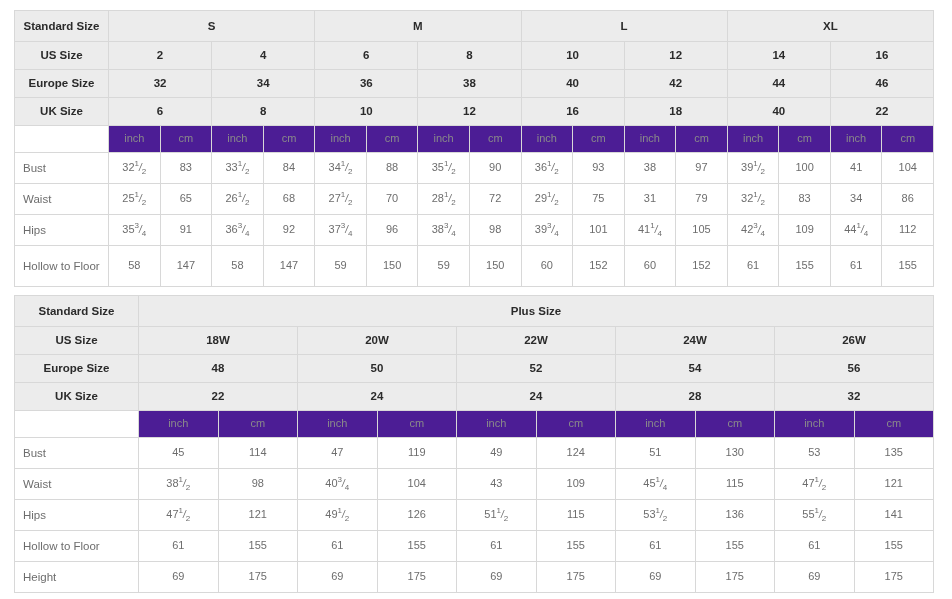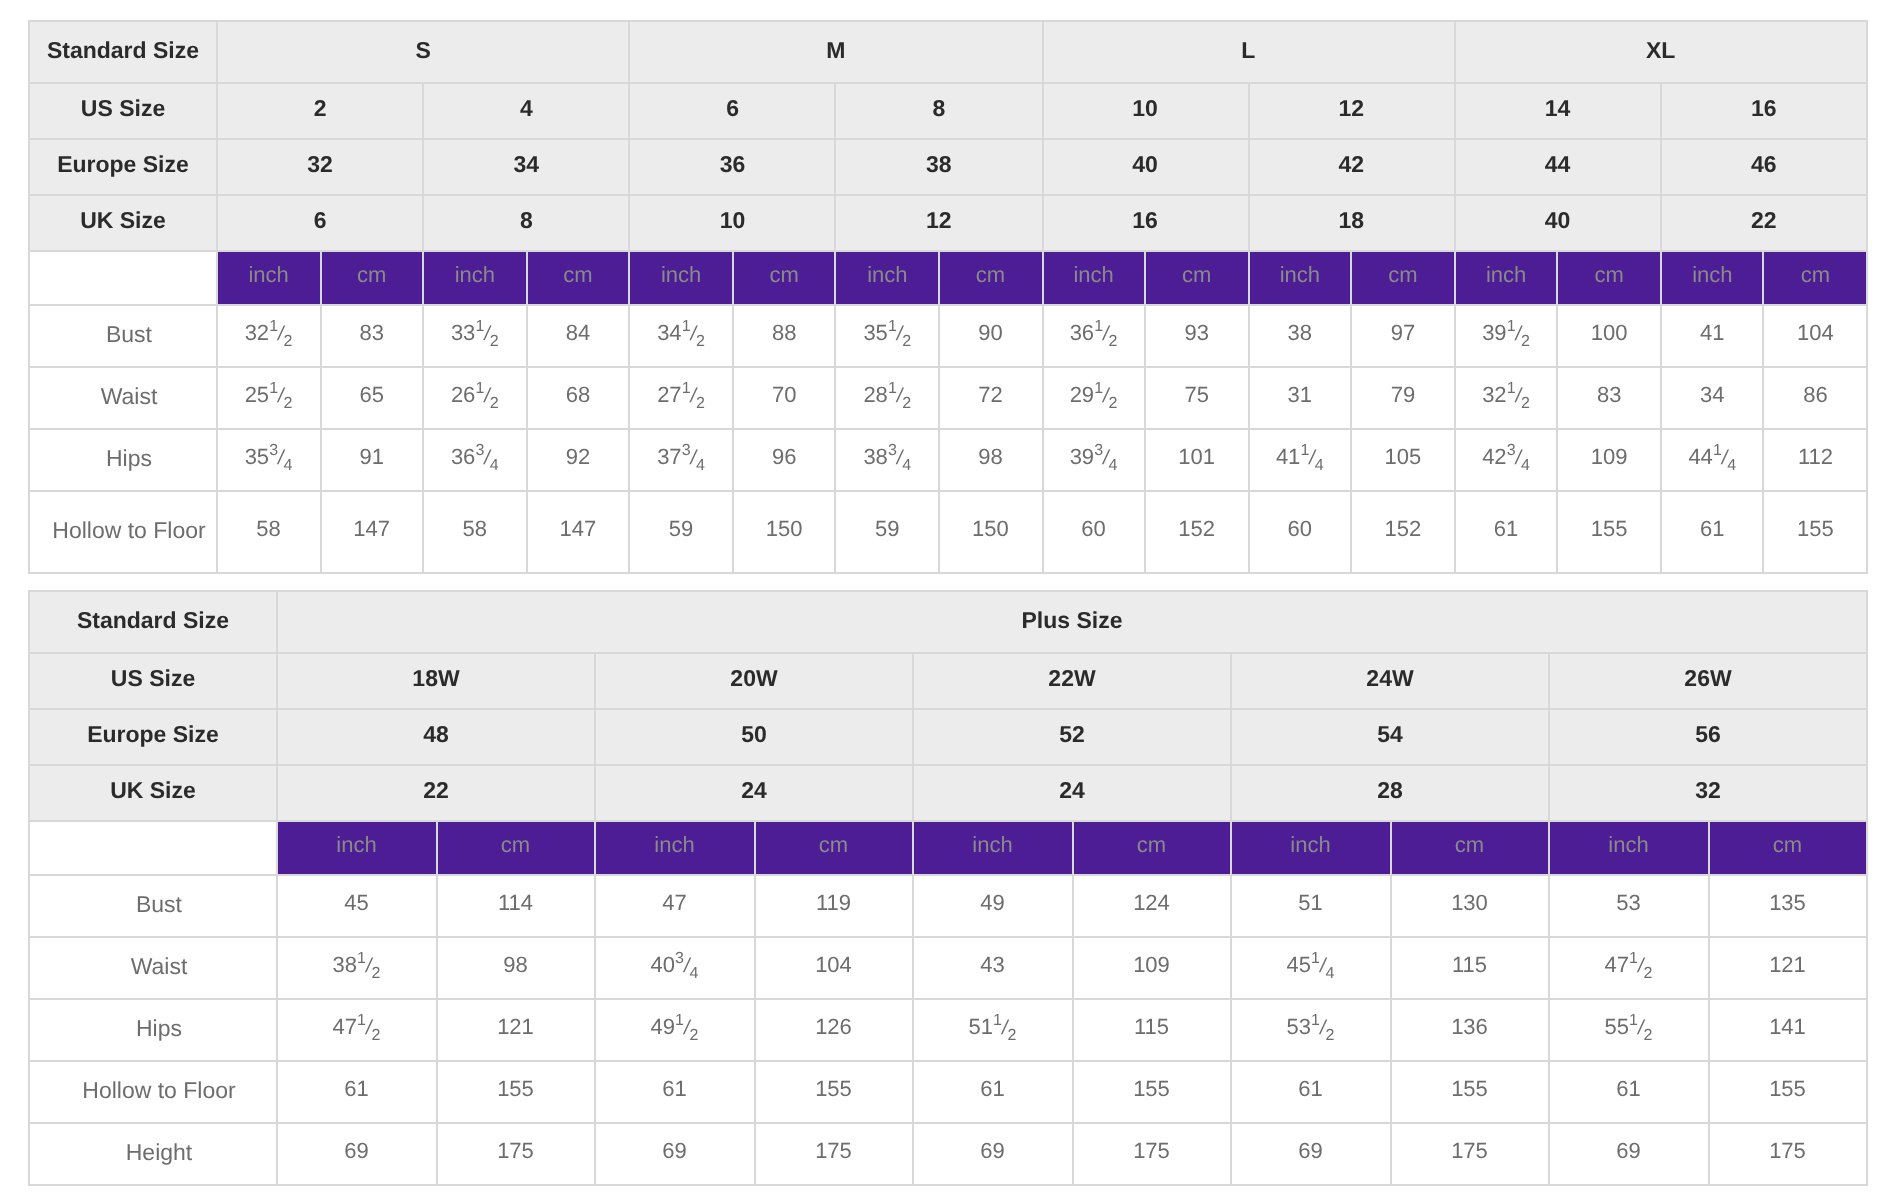--- a/index.html
+++ b/index.html
@@ -37,21 +37,21 @@
     line-height: 1.25;
   }
   
   table.sizechart td.hd {
     background: #ececec;
     color: #2b2b2b;
     font-weight: bold;
     font-size: 11.5px;
   }
   table.sizechart td.rowlabel {
-    text-align: center;
+    text-align: left;
     padding-left: 8px;
     color: #6d6d6d;
     font-weight: normal;
     font-size: 11.5px;
     background: #ffffff;
   }
   table.sizechart td.unit {
     background: #4c1d95;
     color: #8a8a8a;
     font-size: 11px;

